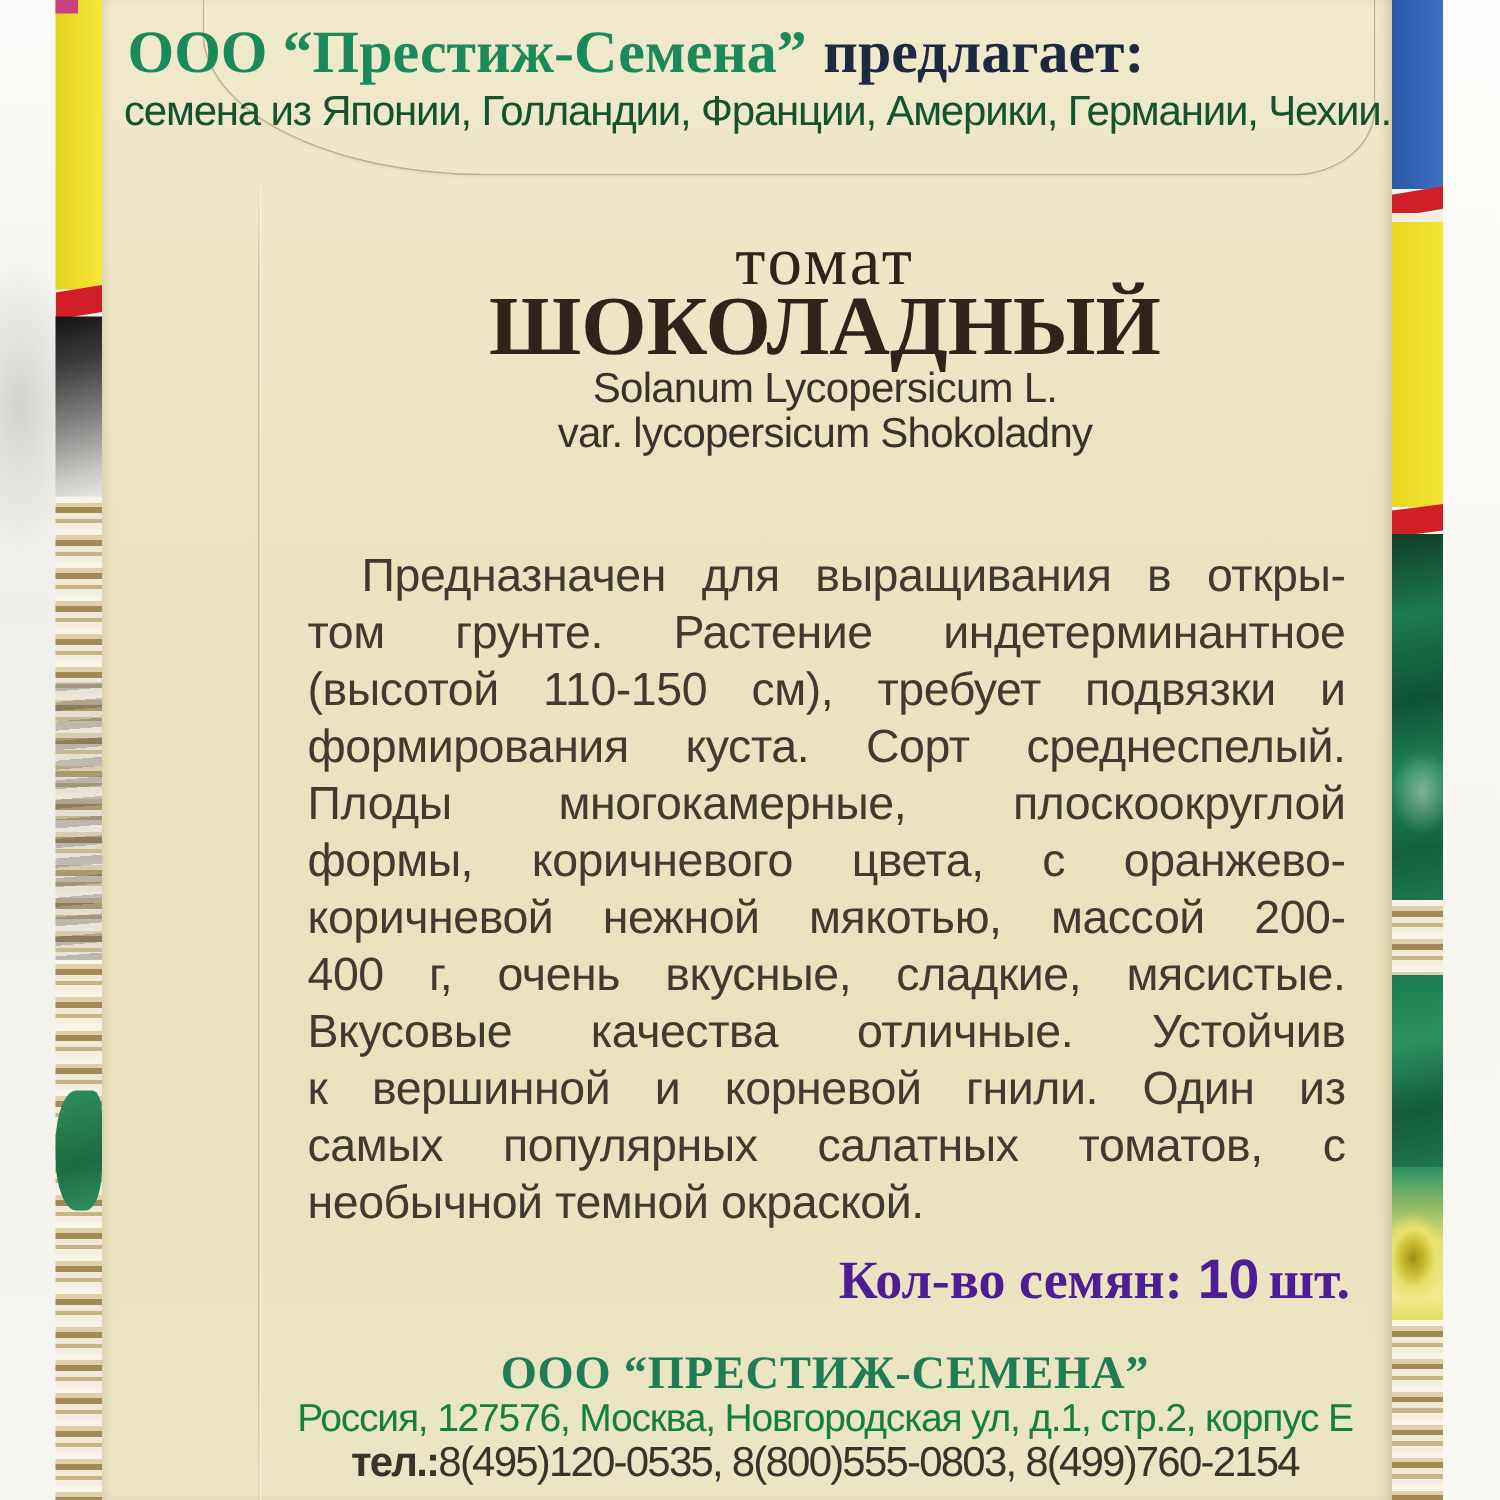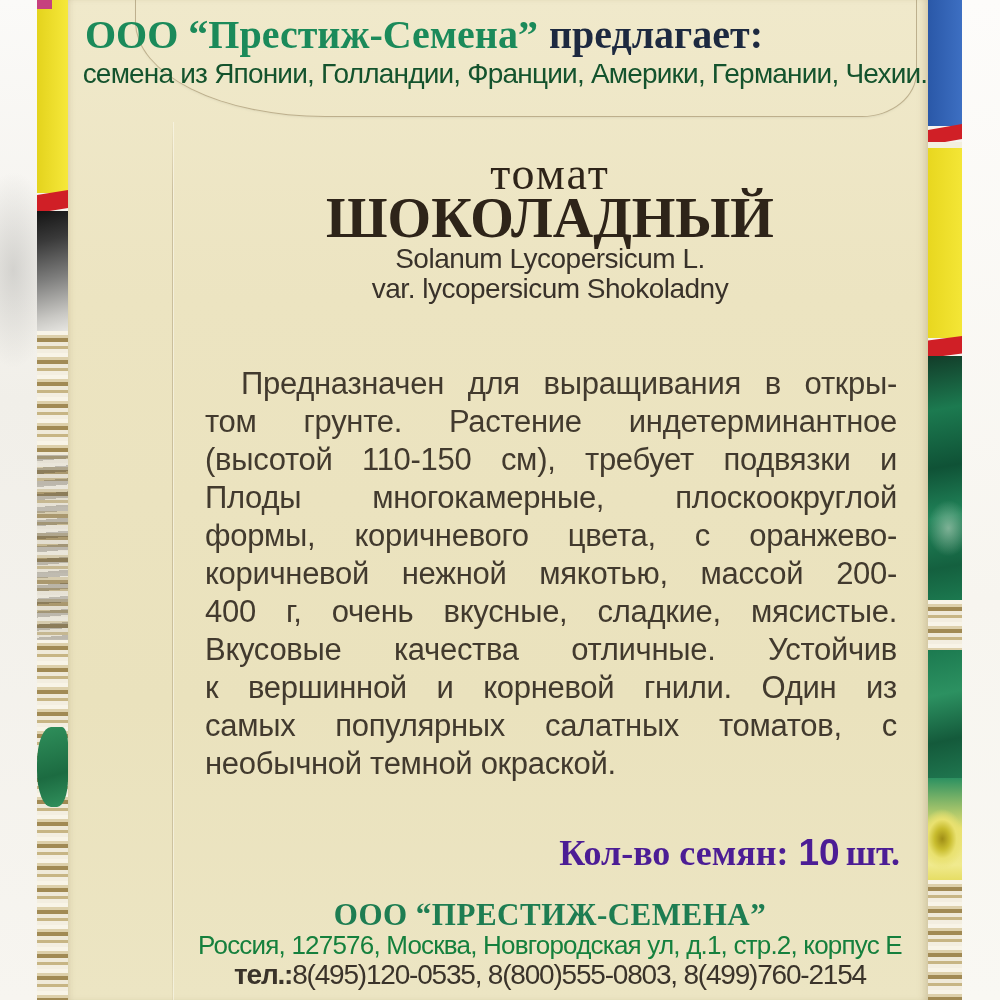--- a/index.html
+++ b/index.html
@@ -167,20 +167,21 @@
 
   <div class="abs cat">томат</div>
   <div class="abs variety">ШОКОЛАДНЫЙ</div>
   <div class="abs latin latin1">Solanum Lycopersicum L.</div>
   <div class="abs latin latin2">var. lycopersicum Shokoladny</div>
 
   <div class="abs description">
       <div class="desc-line">Предназначен для выращивания в откры-</div>
       <div class="desc-line">том грунте. Растение индетерминантное</div>
       <div class="desc-line">(высотой 110-150 см), требует подвязки и</div>
+      <div class="desc-line">формирования куста. Сорт среднеспелый.</div>
       <div class="desc-line">Плоды многокамерные, плоскоокруглой</div>
       <div class="desc-line">формы, коричневого цвета, с оранжево-</div>
       <div class="desc-line">коричневой нежной мякотью, массой 200-</div>
       <div class="desc-line">400 г, очень вкусные, сладкие, мясистые.</div>
       <div class="desc-line">Вкусовые качества отличные. Устойчив</div>
       <div class="desc-line">к вершинной и корневой гнили. Один из</div>
       <div class="desc-line">самых популярных салатных томатов, с</div>
       <div class="desc-line">необычной темной окраской.</div>
     </div>
 

